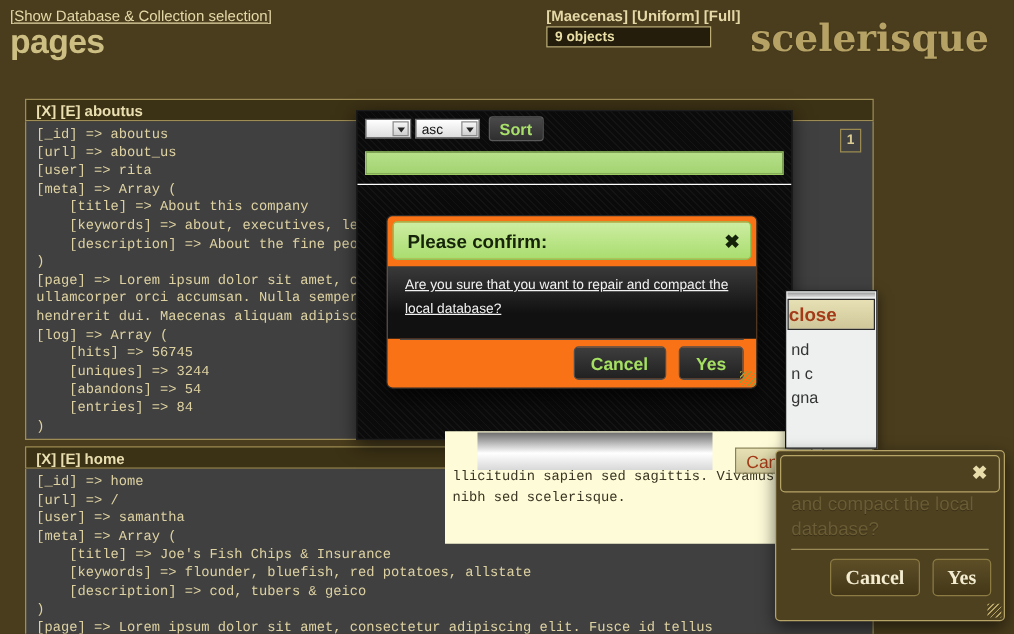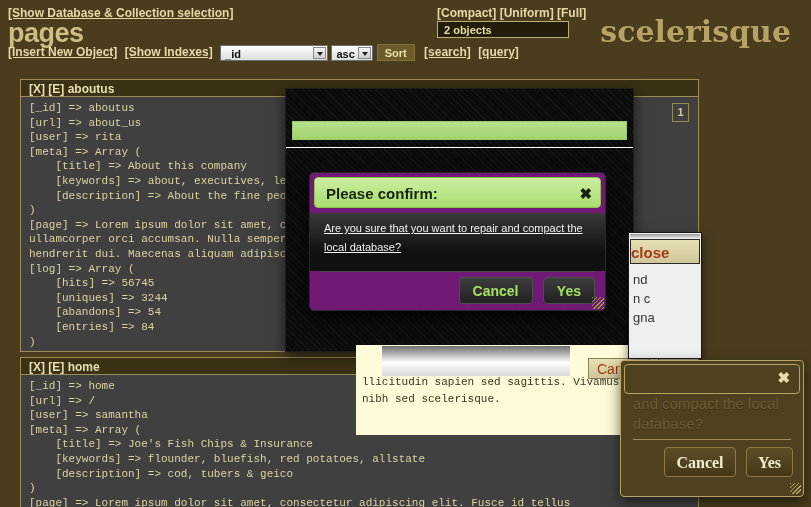--- a/index.html
+++ b/index.html
@@ -16,21 +16,21 @@
       radial-gradient(rgba(255,255,255,.045) 0.7px, transparent 0.8px),
       radial-gradient(rgba(0,0,0,.10) 0.7px, transparent 0.8px);
     background-size:4px 4px, 4px 4px;
     background-position:0 0, 2px 2px;
   }
   
   #page-bg{position:absolute;left:0;top:0;width:811px;height:507px;background:#4a3d1d;}
 
   
   #header{position:absolute;left:0;top:0;width:811px;height:62px;}
-  #show-db-link{position:absolute;left:8px;top:6px;font-size:12px;font-weight:bold;color:#e5d9a8;white-space:nowrap;}
+  #show-db-link{position:absolute;left:8px;top:6px;font-size:12px;font-weight:normal;color:#e5d9a8;white-space:nowrap;}
   #page-title{position:absolute;left:8px;top:18px;font-size:27px;font-weight:bold;color:#cdbf83;letter-spacing:-.5px;line-height:30px;text-align:center;}
   #actions-row{position:absolute;left:8px;top:44px;height:20px;white-space:nowrap;font-size:12px;font-weight:bold;color:#e5d9a8;}
   #actions-row .lnk{color:#e5d9a8;margin-right:4px;}
   .fake-select{
     display:inline-block;vertical-align:middle;height:16px;line-height:16px;
     background:linear-gradient(#ffffff,#dddddd);
     border:1px solid #6d6d6d;color:#111;font-size:11px;
     padding:0 0 0 4px;position:relative;box-sizing:border-box;
     font-family:"Liberation Sans",sans-serif;
   }
@@ -101,21 +101,21 @@
   #green-bar{
     position:absolute;left:6px;top:32px;width:335px;height:19px;
     background:linear-gradient(#b7e08a,#a2d370);
     border:1px solid #9ccb63;box-sizing:border-box;
   }
   #dark-panel-rule{position:absolute;left:0;top:58px;width:347px;height:1px;background:#ffffff;}
 
   
   #confirm-modal{
     position:absolute;left:309px;top:172px;width:295px;height:137px;
-    background:#701a75;border:1px solid #2a2a2a;border-radius:5px;
+    background:#f97316;border:1px solid #2a2a2a;border-radius:5px;
     box-shadow:0 6px 18px rgba(0,0,0,.75);overflow:hidden;
   }
   #confirm-titlebar{
     position:relative;margin:4px;height:31px;line-height:31px;
     background:linear-gradient(#cdeda2,#a9dd6f);
     border:1px solid #8fc457;border-radius:4px;
     color:#16240a;font-size:15px;font-weight:bold;padding-left:11px;box-sizing:border-box;
   }
   #confirm-close{
     position:absolute;right:8px;top:0;height:31px;line-height:31px;color:#15220a;
@@ -219,38 +219,23 @@
 </style>
 </head>
 <body>
 
 <div id="page-bg" class="tex"></div>
 
 <div id="header">
   <a id="show-db-link" href="#">[Show Database &amp; Collection selection]</a>
   <div id="page-title">pages</div>
 
-  <div id="actions-row">
-    <a class="lnk" href="#">[Insert New Object]</a>
-    <a class="lnk" href="#">[Show Indexes]</a>
-    <span class="fake-select" id="sort-field-select">
-      <span>_id</span>
-      <span class="arrow"></span>
-    </span>
-    <span class="fake-select" id="sort-dir-select">
-      <span>asc</span>
-      <span class="arrow"></span>
-    </span>
-    <span class="btn-flat">Sort</span>
-    <a class="lnk" href="#" style="margin-left:6px">[search]</a>
-    <a class="lnk" href="#">[query]</a>
-  </div>
-
-  <div id="view-links">[Compact] [Uniform] [Full]</div>
-  <div id="object-count-box">2 objects</div>
+
+  <div id="view-links">[Maecenas] [Uniform] [Full]</div>
+  <div id="object-count-box">9 objects</div>
   <div id="logo">scelerisque</div>
 </div>
 
 <div id="records">
   <div class="record">
     <div class="record-head">[X] [E] aboutus</div>
     <div class="record-body tex" style="height:255px">[_id] =&gt; aboutus
 [url] =&gt; about_us
 [user] =&gt; rita
 [meta] =&gt; Array (
@@ -279,20 +264,31 @@
     [description] =&gt; cod, tubers &amp; geico
 )
 [page] =&gt; Lorem ipsum dolor sit amet, consectetur adipiscing elit. Fusce id tellus
 ullamcorper orci accumsan. Nulla semper sollicitudin sapien sed sagittis. Vivamus
 hendrerit dui. Maecenas aliquam adipiscing nibh sed scelerisque.</div>
   </div>
   <div id="record-counter">1</div>
 </div>
 
 <div id="dark-panel">
+  <div id="dark-panel-toolbar">
+    <span class="fake-select" style="width:37px">
+      <span></span>
+      <span class="arrow"></span>
+    </span>
+    <span class="fake-select" style="width:52px">
+      <span>asc</span>
+      <span class="arrow"></span>
+    </span>
+    <span id="dark-sort-btn">Sort</span>
+  </div>
   <div id="green-bar"></div>
   <div id="dark-panel-rule"></div>
 </div>
 
 <div id="confirm-modal">
   <div id="confirm-titlebar">
     <span>Please confirm:</span>
     <span id="confirm-close">✖</span>
   </div>
   <div id="confirm-body">Are you sure that you want to repair and compact the local database?</div>

